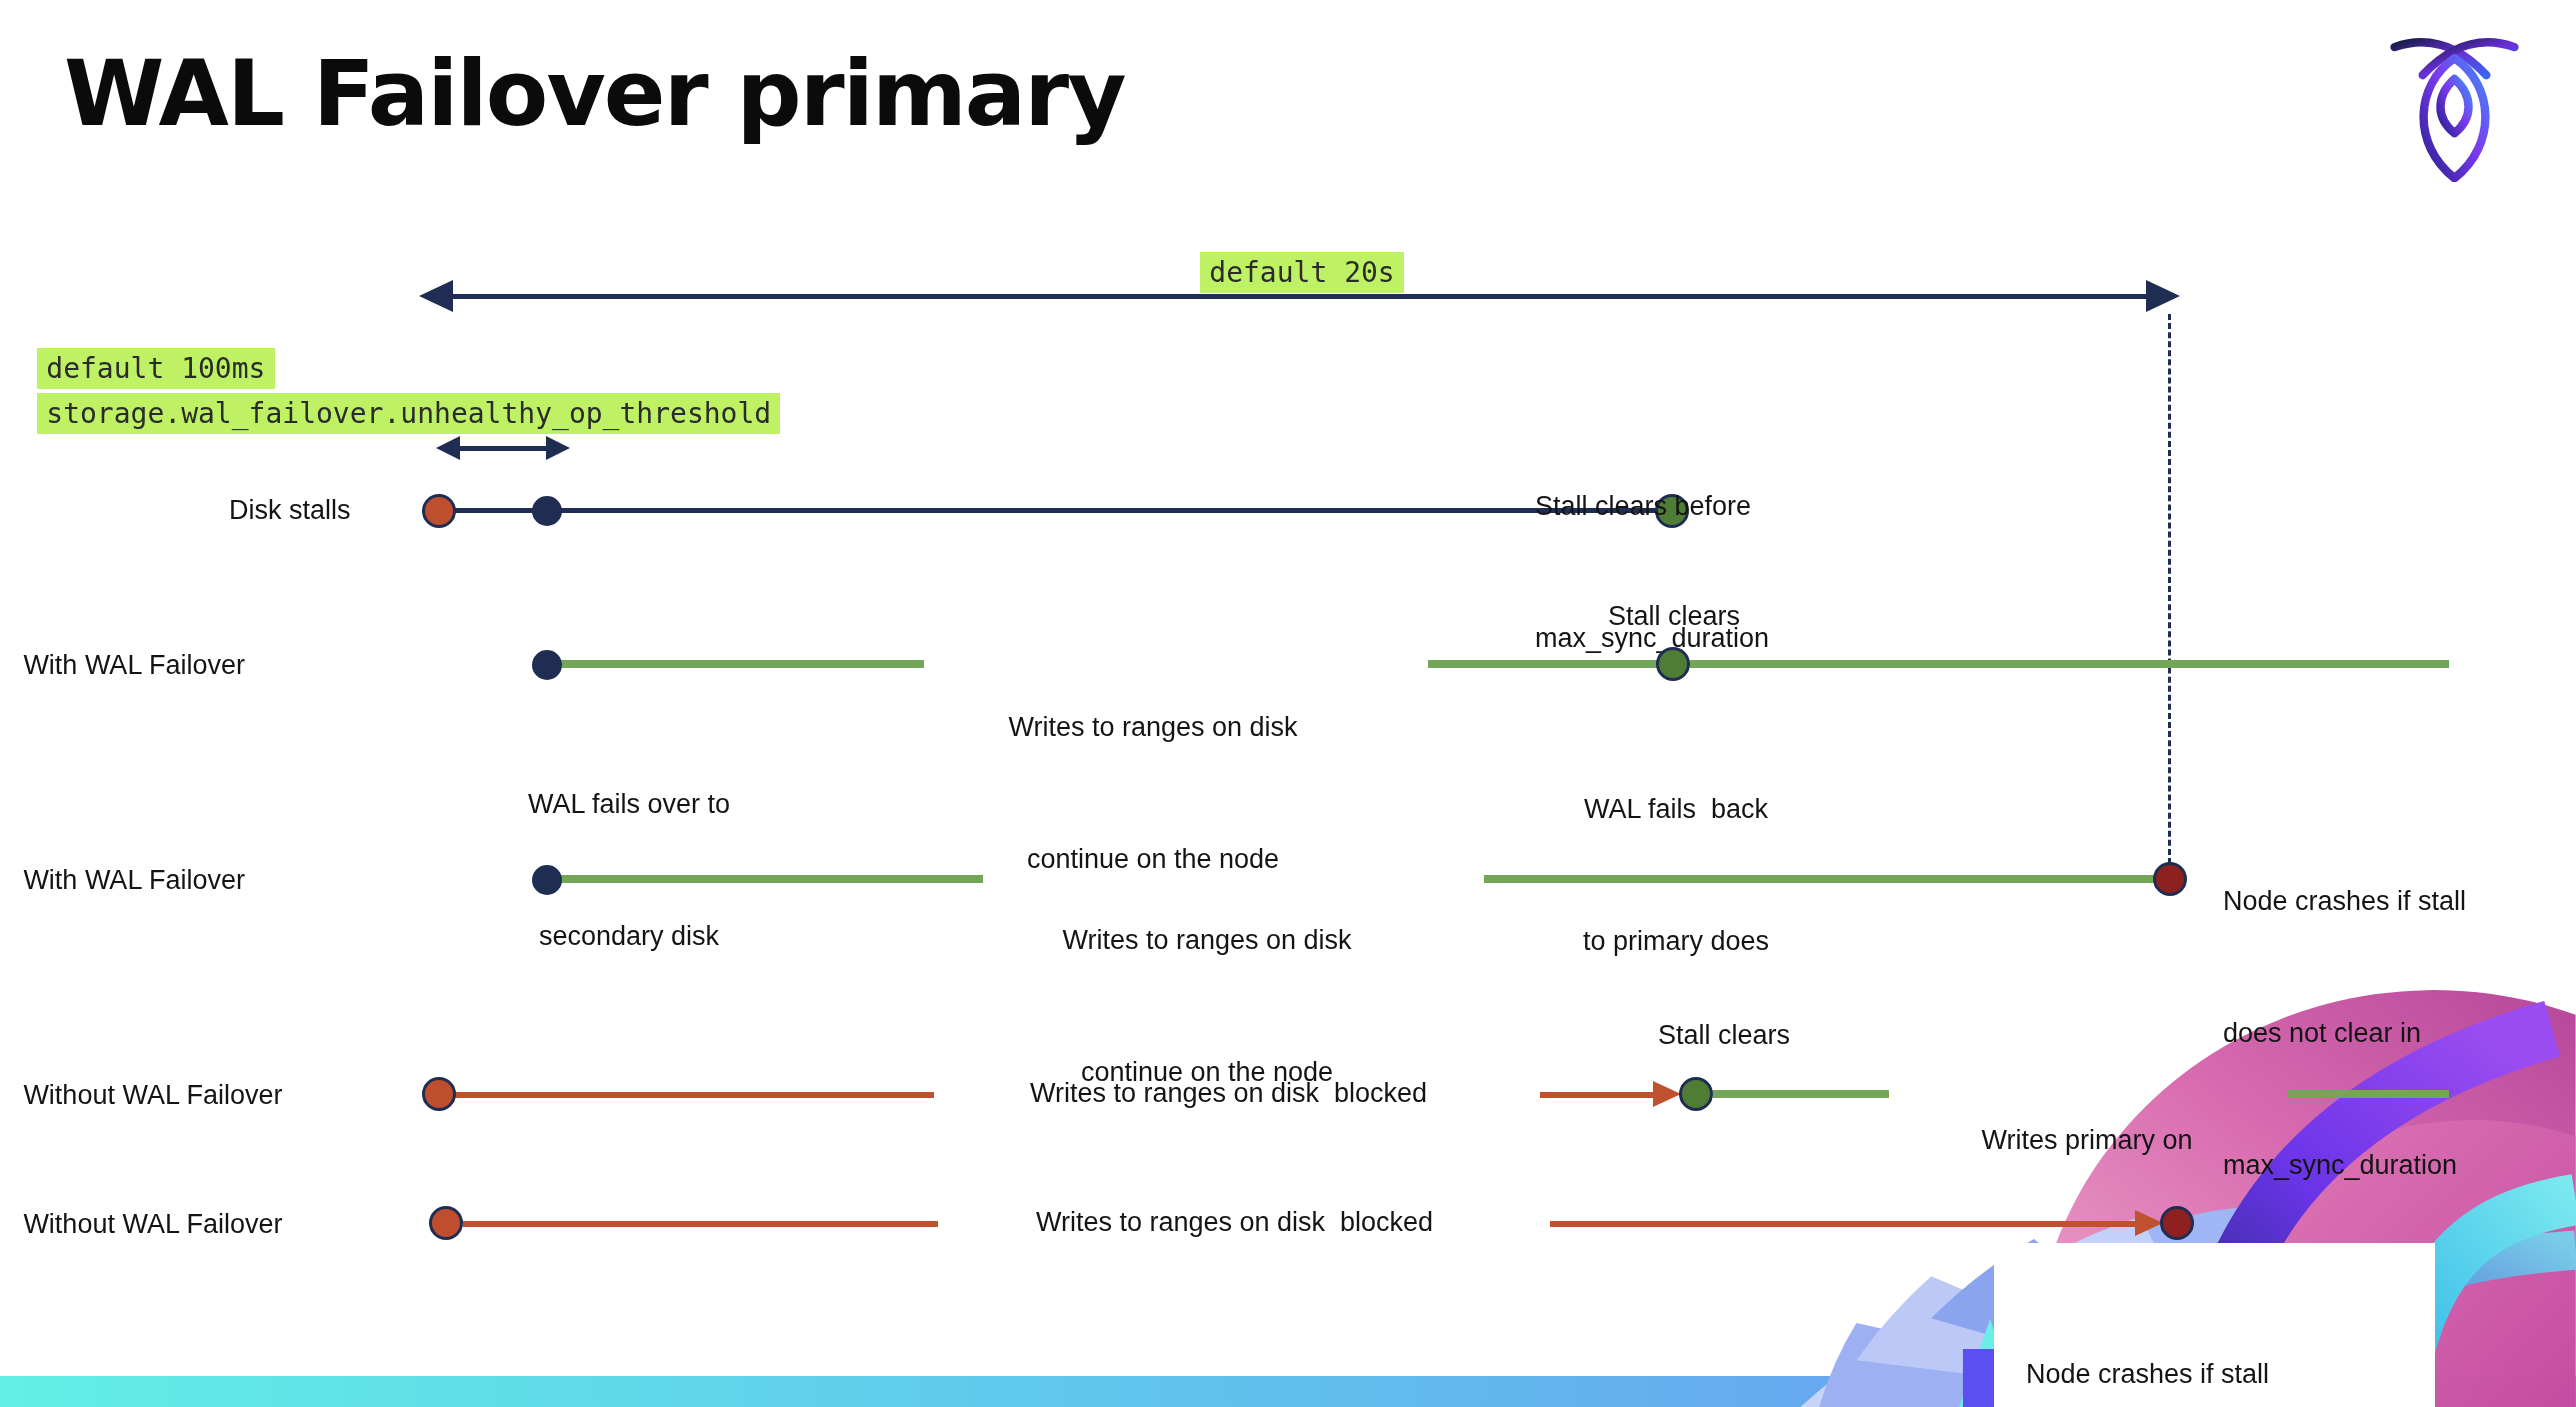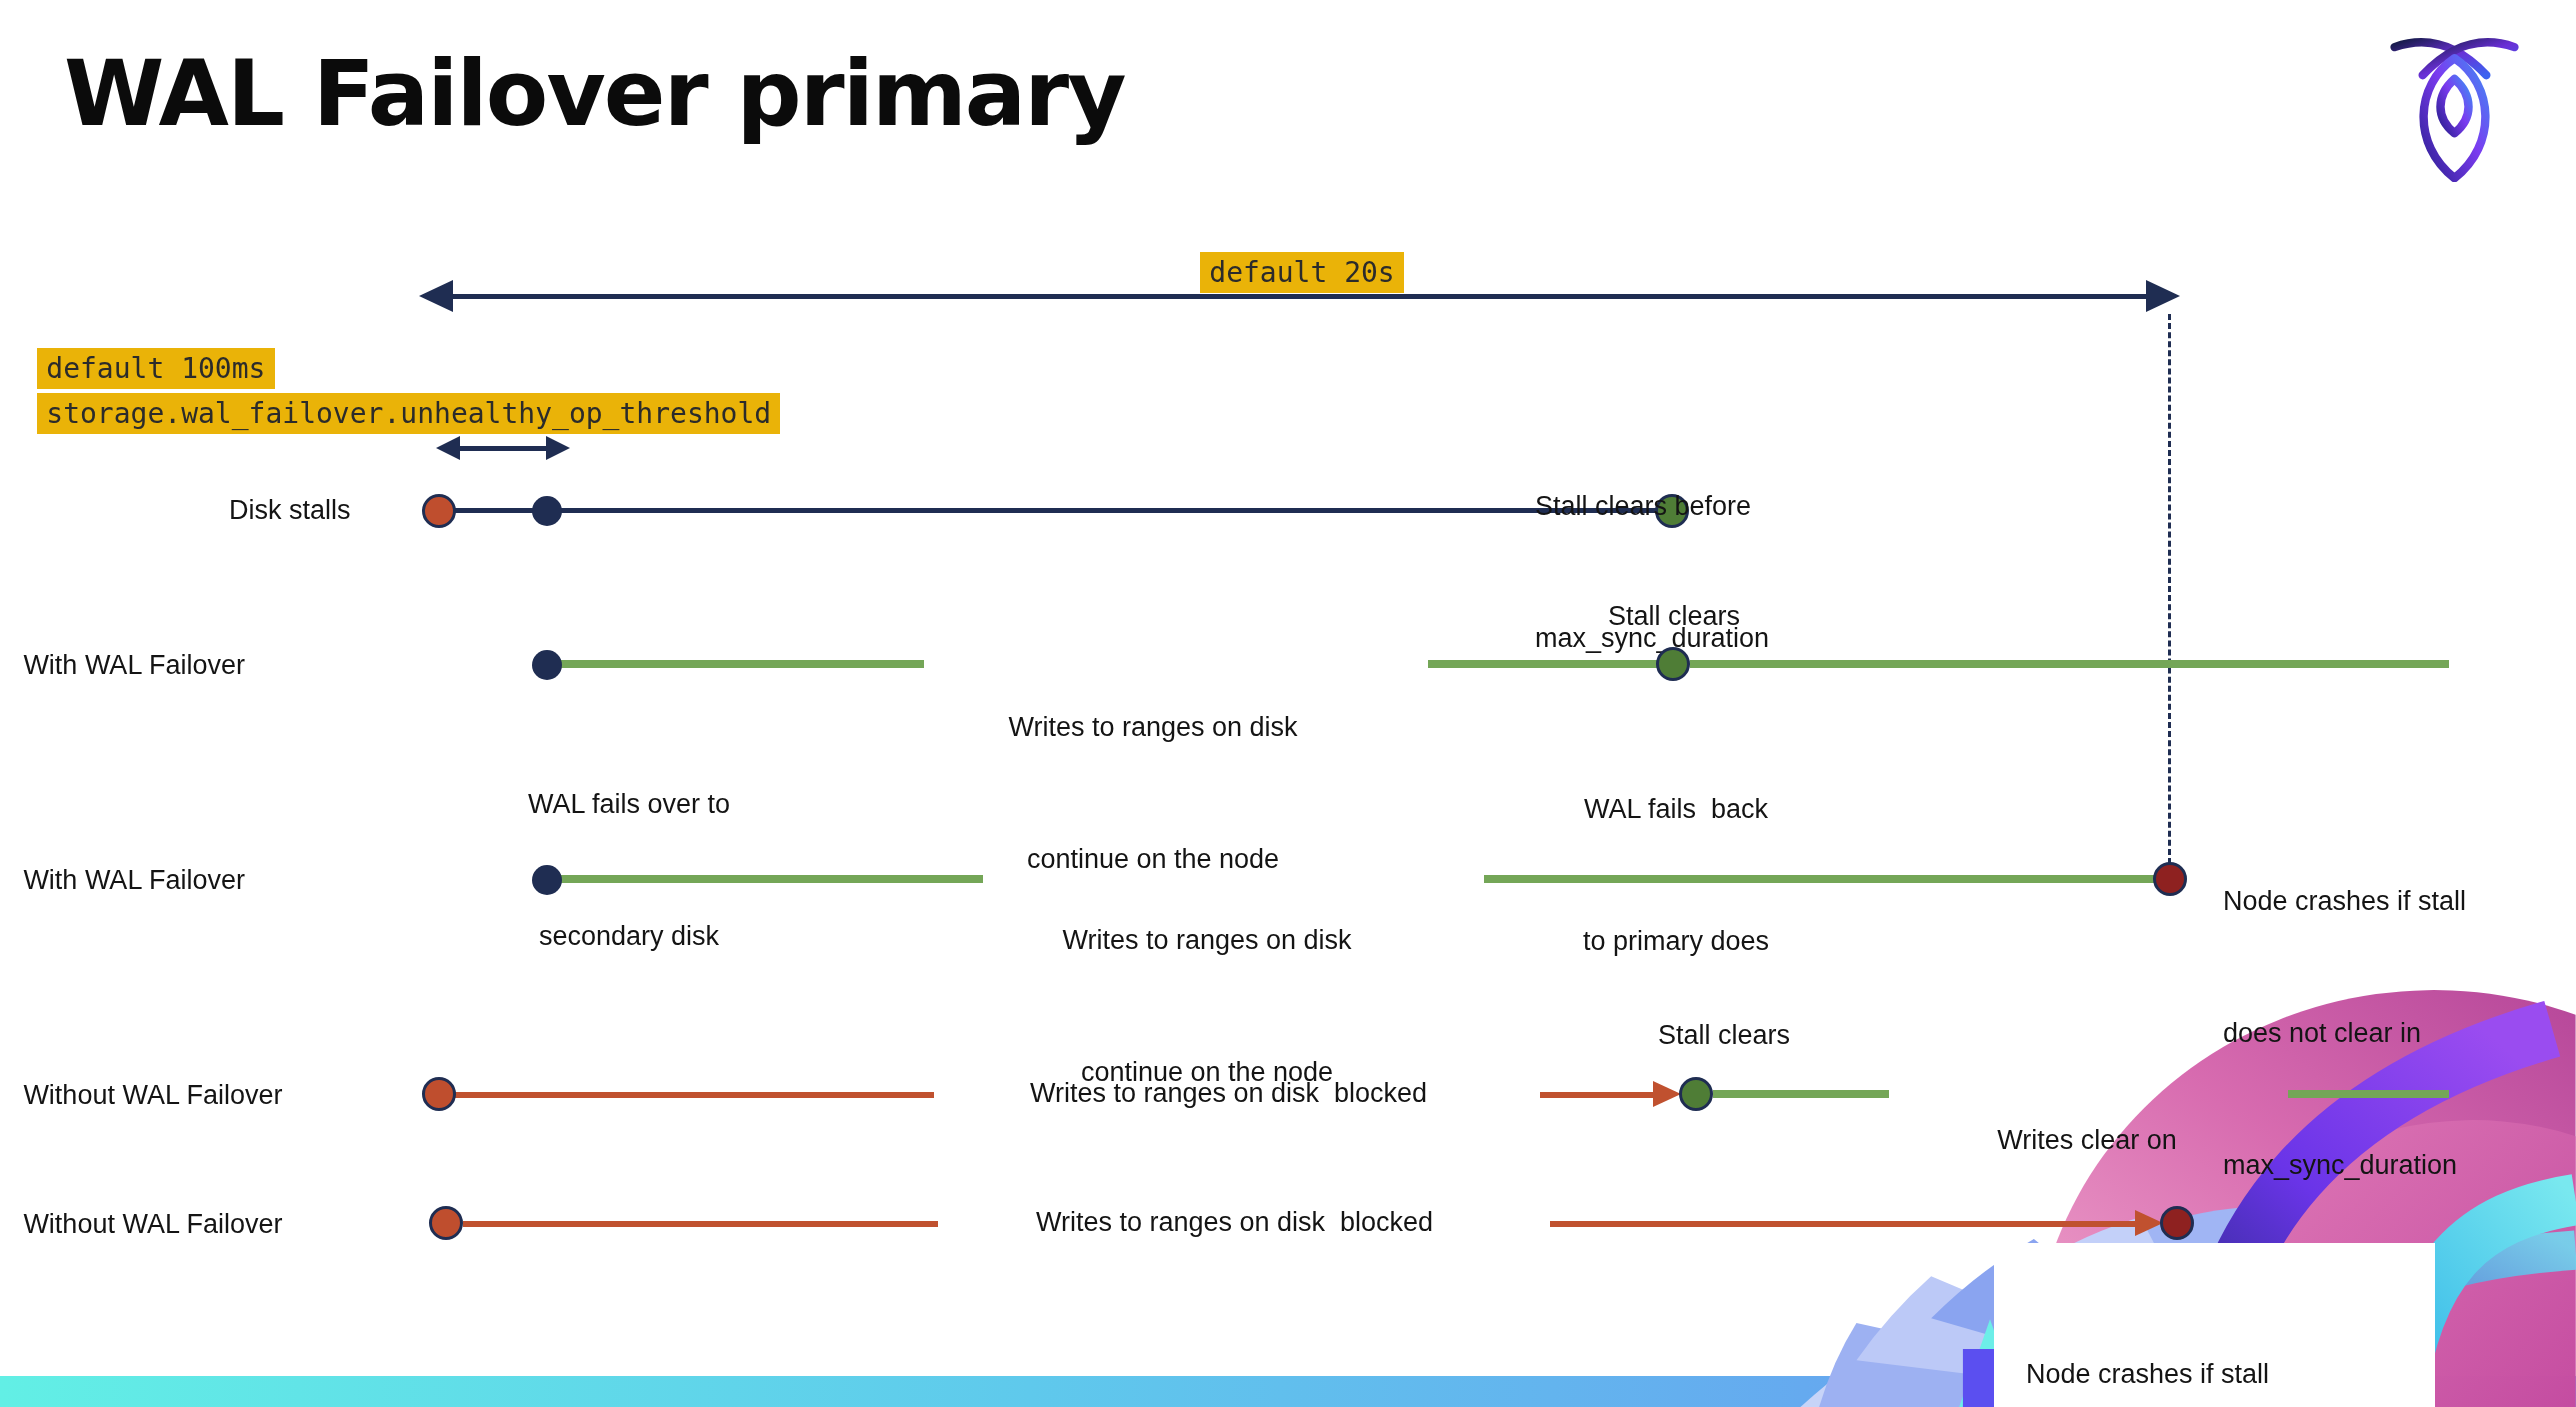--- a/index.html
+++ b/index.html
@@ -9,21 +9,21 @@
   }
   .abs{position:absolute;}
   .title{
     left:64px;top:41px;font-size:91px;font-weight:800;letter-spacing:-1.9px;color:#0b0b0b;
     font-family:"DejaVu Sans","Liberation Sans",sans-serif;z-index:3;
   }
   .ann{font-size:27px;line-height:44px;white-space:pre-wrap;z-index:3;}
   .center{text-align:center;}
   .code-chip{
     font-family:"DejaVu Sans Mono","Liberation Mono",monospace;font-size:28px;line-height:28px;
-    background:#eab308;color:#2b2b2b;padding:6.5px 9.3px;display:inline-block;z-index:3;white-space:pre;
+    background:#bef264;color:#2b2b2b;padding:6.5px 9.3px;display:inline-block;z-index:3;white-space:pre;
   }
   .hline{background:#1f2d52;z-index:2;}
   .gline{background:#74a657;z-index:2;}
   .rline{background:#c0512f;z-index:2;}
   .dot{border-radius:50%;z-index:3;}
   .dot-red{width:28px;height:28px;background:#bf4e2e;border:3.7px solid #1f2d52;}
   .dot-navy{width:30px;height:30px;background:#1f2d52;}
   .dot-green{width:28px;height:28px;background:#4f7d36;border:3.7px solid #1f2d52;}
   .dot-maroon{width:28px;height:28px;background:#8e2120;border:3.7px solid #1f2d52;}
   .tri{width:0;height:0;z-index:2;}
@@ -173,21 +173,21 @@
   <div class="abs ann" style="left:23.4px;top:1073px;">Without WAL Failover</div>
   <div class="abs dot dot-red" style="left:422px;top:1077px;"></div>
   <div class="abs rline" style="left:455px;top:1092px;width:479px;height:5.6px;"></div>
   <div class="abs ann center" style="left:946px;top:1071px;width:565px;">Writes to ranges on disk  blocked</div>
   <div class="abs rline" style="left:1540px;top:1092px;width:114px;height:5.6px;"></div>
   <div class="abs tri tri-right-red" style="left:1653px;top:1081px;"></div>
   <div class="abs dot dot-green" style="left:1679px;top:1077px;"></div>
   <div class="abs ann center" style="left:1583px;top:1013px;width:282px;">Stall clears</div>
   <div class="abs gline" style="left:1713px;top:1090px;width:176px;height:8.4px;"></div>
   <div class="abs ann center" style="left:1918px;top:1030px;width:338px;">
-    <div>Writes clear on</div>
+    <div>Writes primary on</div>
     <div>the node</div>
   </div>
   <div class="abs gline z5" style="left:2288px;top:1090px;width:161px;height:8.4px;"></div>
 
   <div class="abs ann" style="left:23.4px;top:1202px;">Without WAL Failover</div>
   <div class="abs dot dot-red" style="left:429px;top:1206px;"></div>
   <div class="abs rline" style="left:463px;top:1221px;width:475px;height:5.6px;"></div>
   <div class="abs ann center" style="left:952px;top:1200px;width:565px;">Writes to ranges on disk  blocked</div>
   <div class="abs rline z5" style="left:1550px;top:1221px;width:587px;height:5.6px;"></div>
   <div class="abs tri tri-right-red z5" style="left:2135px;top:1210px;"></div>

